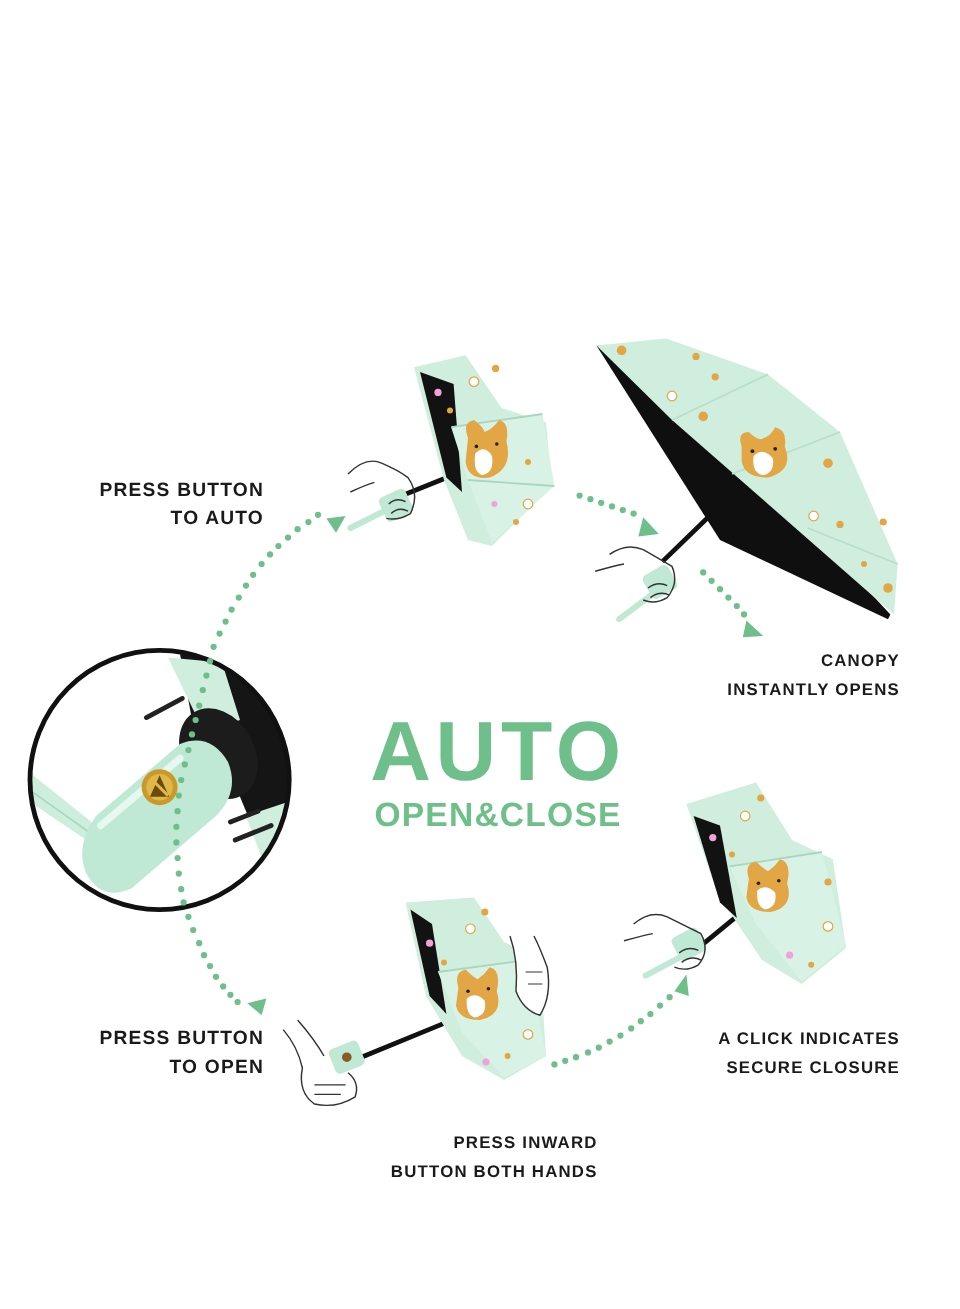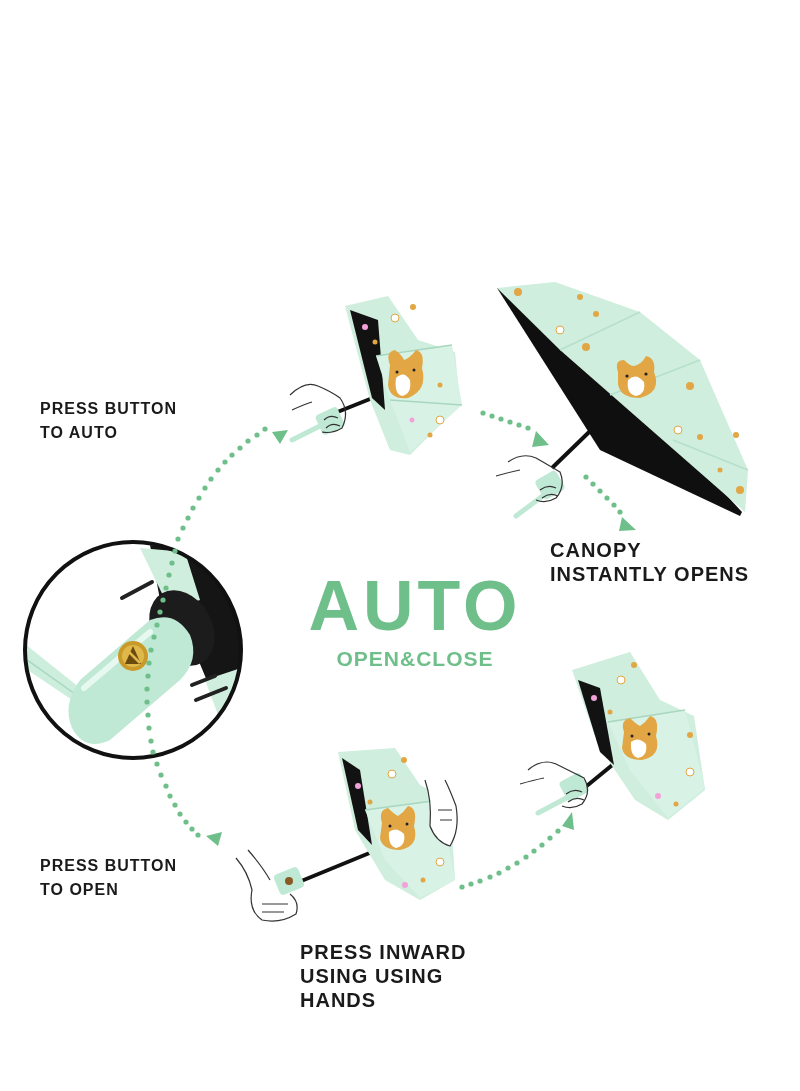--- a/index.html
+++ b/index.html
@@ -4,36 +4,36 @@
 <style>
   html, body { margin: 0; padding: 0; background: #ffffff; }
   body { width: 800px; height: 1091px; position: relative; overflow: hidden; font-family: "Liberation Sans", sans-serif; }
   .stage { position: absolute; left: 0; top: 0; width: 800px; height: 1091px; }
   .art { position: absolute; left: 0; top: 0; width: 800px; height: 1091px; }
   .label {
     position: absolute;
     font-family: "Liberation Sans", sans-serif;
     font-weight: 700;
     color: #1a1a1a;
-    text-align: left;
+    text-align: right;
     letter-spacing: 1px;
     line-height: 24px;
   }
   .label span { display: block; }
   .label.big { font-size: 16px; }
-  .label.small { font-size: 20px; }
+  .label.small { font-size: 14px; }
   .title {
     position: absolute;
-    left: 290px; top: 568px; width: 250px;
+    left: 290px; top: 588px; width: 250px;
     text-align: center;
     font-family: "Liberation Sans", sans-serif;
     font-weight: 700;
   }
   .title .main { display: block; font-size: 70px; line-height: 76px; letter-spacing: 4px; }
-  .title .sub { display: block; font-size: 21px; line-height: 34px; letter-spacing: 1px; margin-top: -2px; }
+  .title .sub { display: block; font-size: 28px; line-height: 34px; letter-spacing: 1px; margin-top: -2px; }
 </style>
 </head>
 <body>
 
 <div class="stage">
 
   <svg class="art" viewBox="0 0 800 1091" xmlns="http://www.w3.org/2000/svg">
     <defs>
       <clipPath id="insetClip">
           <circle cx="133" cy="650" r="108"></circle>
@@ -309,19 +309,23 @@
   <div class="label small" style="left:550px; top:538px; width:200px;">
     <span>CANOPY</span>
     <span>INSTANTLY OPENS</span>
   </div>
 
   <div class="label big" style="left:40px; top:854px; width:180px;">
     <span>PRESS BUTTON</span>
     <span>TO OPEN</span>
   </div>
 
-  <div class="label small" style="left:300px; top:940px; width:210px;">
+  <div class="label small" style="left:288px; top:940px; width:210px;">
     <span>PRESS INWARD</span>
-    <span>USING USING HANDS</span>
-  </div>
-
+    <span>BUTTON BOTH HANDS</span>
+  </div>
+
+  <div class="label small" style="left:550px; top:853px; width:200px;">
+    <span>A CLICK INDICATES</span>
+    <span>SECURE CLOSURE</span>
+  </div>
 
 </div>
 
 </body></html>

